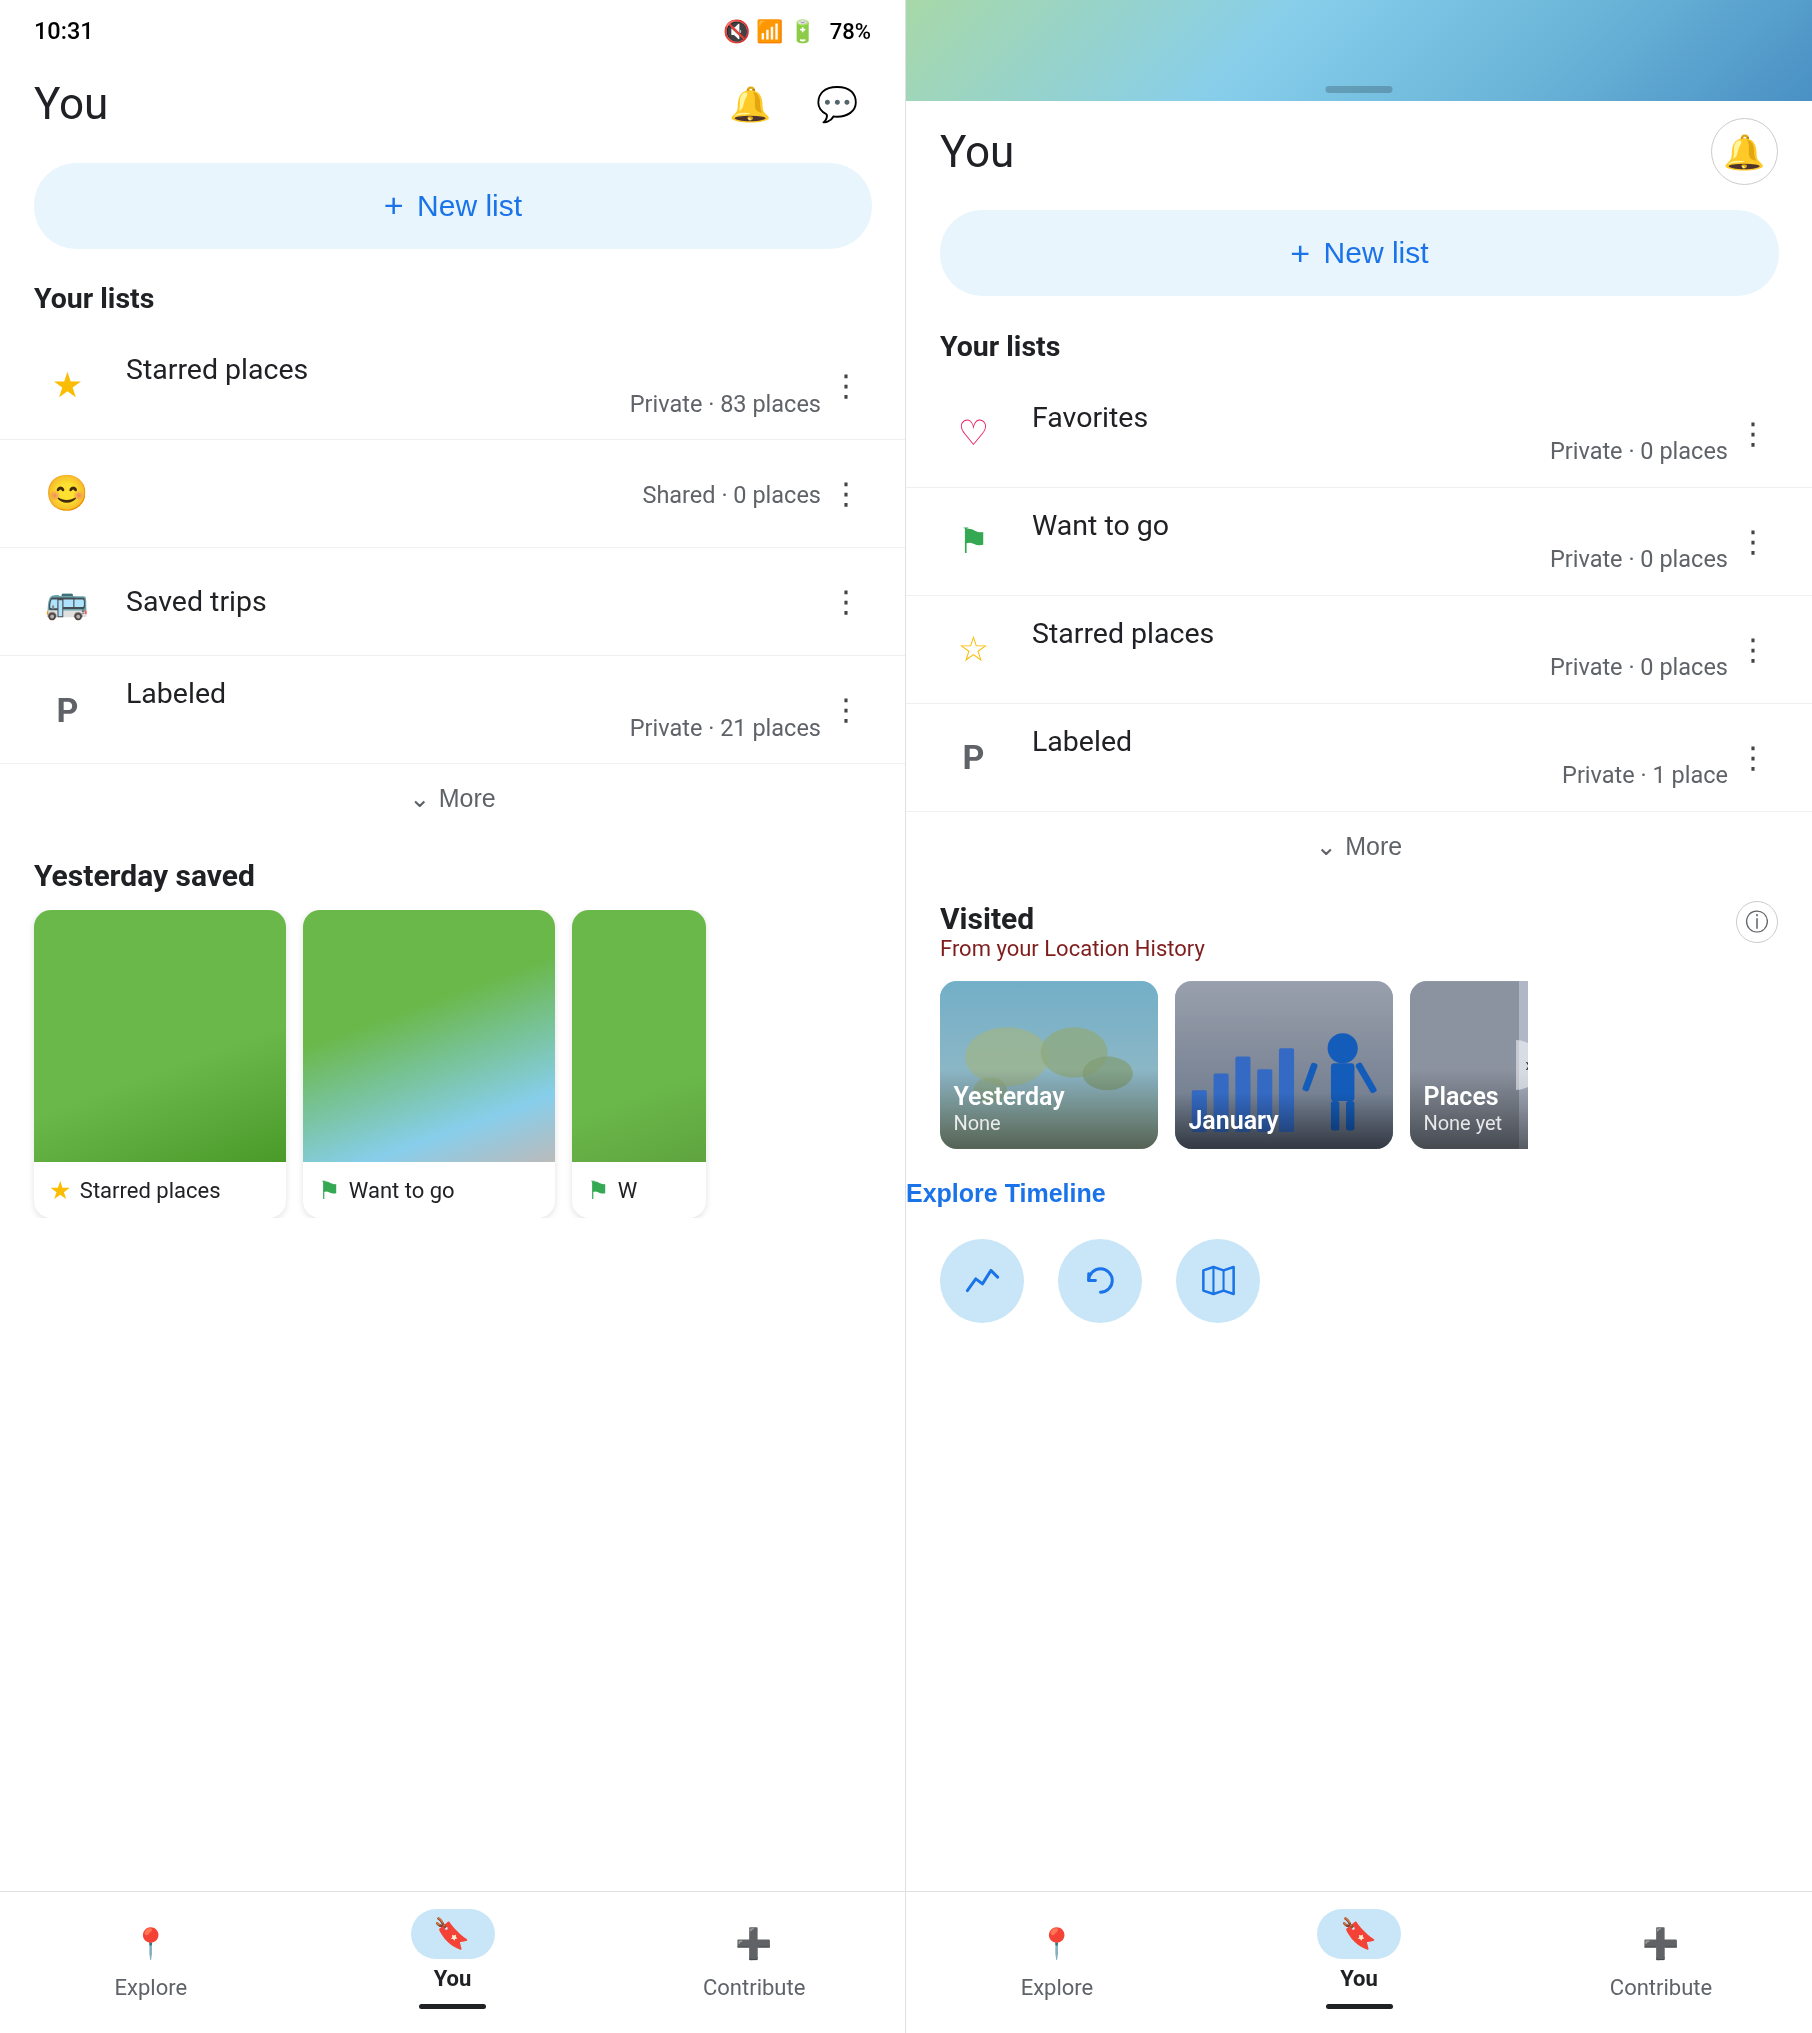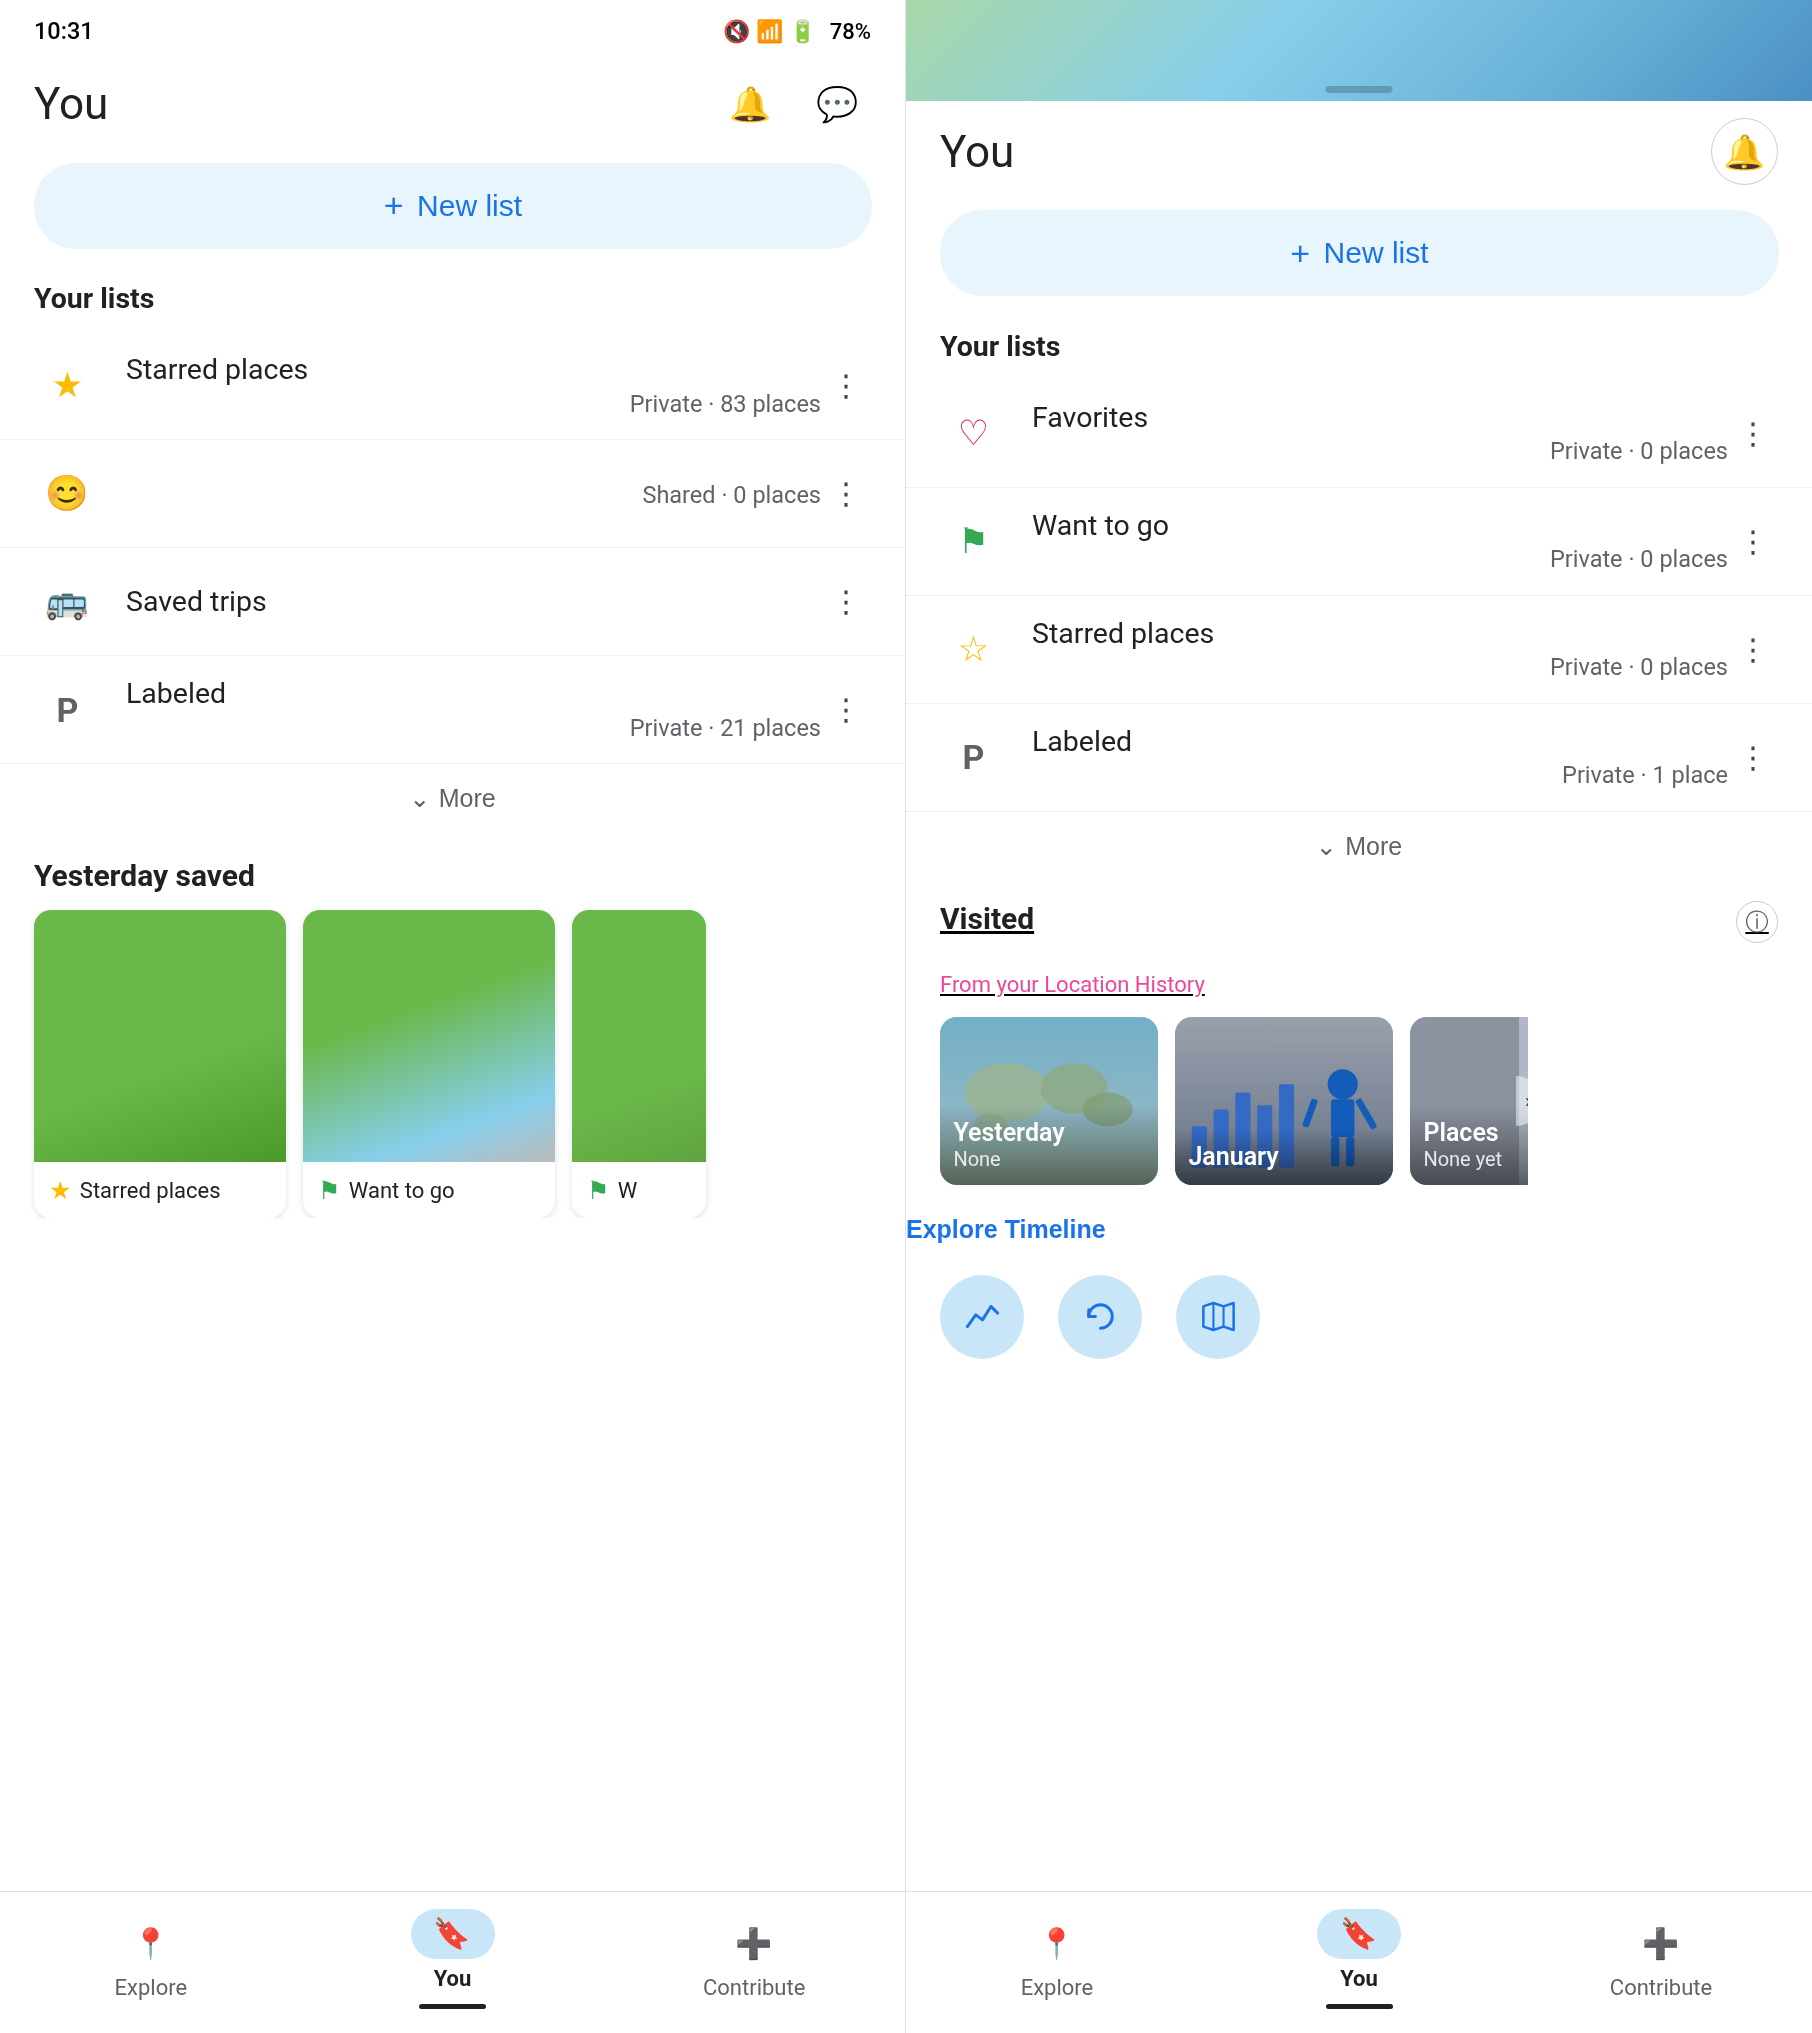--- a/index.html
+++ b/index.html
@@ -275,31 +275,29 @@
       left: 50%;
       transform: translateX(-50%);
     }
 
     
     .visited-header {
       display: flex;
       justify-content: space-between;
       align-items: flex-start;
       padding: 20px 34px 6.7px;
-      text-decoration: underline;
     }
     .visited-title {
       font-size: 30px;
       font-weight: 700;
       color: #202124;
     }
     .visited-sub {
       font-size: 22px;
-      color: #ec4899;
-      margin-top: 36px;
+      color: #7f1d1d;
     }
     .info-btn {
       width: 42px;
       height: 42px;
       border-radius: 50%;
       border: 1.3px solid #ccc;
       background: transparent;
       font-size: 23.5px;
       color: #5f6368;
       cursor: pointer;

